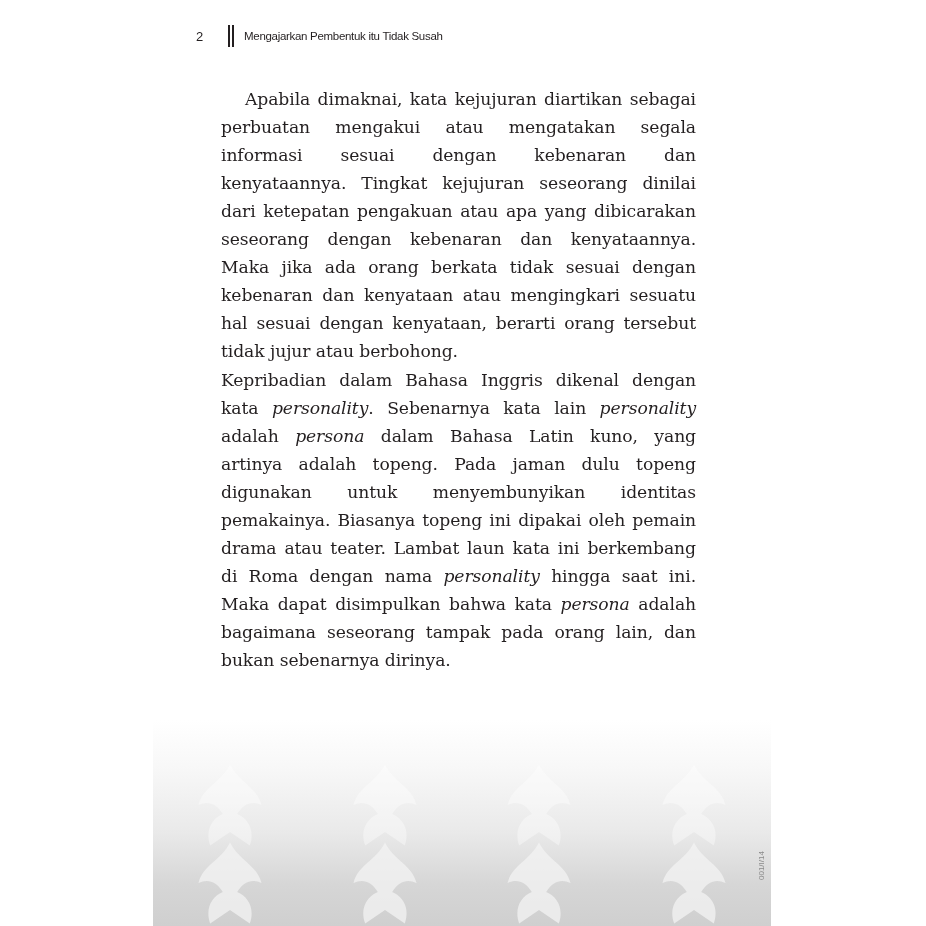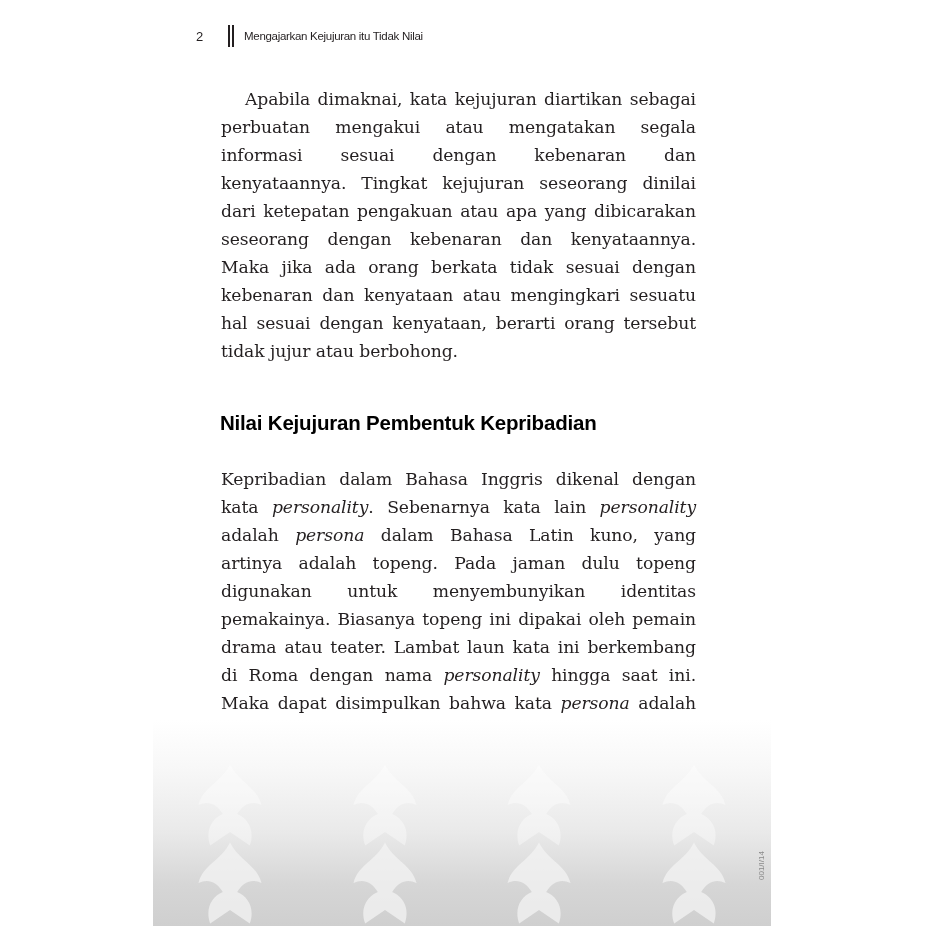--- a/index.html
+++ b/index.html
@@ -100,27 +100,26 @@
       transform-origin: left top;
       white-space: nowrap;
     }
   </style>
 </head>
 <body>
 
 <div class="running-head">
   <span class="page-num">2</span>
   <span class="head-rule"></span>
-  <span>Mengajarkan Kejujuran itu Tidak Nilai</span>
+  <span>Mengajarkan Pembentuk itu Tidak Susah</span>
 </div>
 
 <div class="content">
   <p class="para indent">Apabila dimaknai, kata kejujuran diartikan sebagai perbuatan mengakui atau mengatakan segala informasi sesuai dengan kebenaran dan kenyataannya. Tingkat kejujuran seseorang dinilai dari ketepatan pengakuan atau apa yang dibicarakan seseorang dengan kebenaran dan kenyataannya.  Maka jika ada orang berkata tidak sesuai dengan kebenaran dan kenyataan atau mengingkari sesuatu hal sesuai dengan kenyataan, berarti orang tersebut tidak jujur atau berbohong.</p>
 
-  <h2 class="section-title">Nilai Kejujuran Pembentuk Kepribadian</h2>
 
   <p class="para"><span>Kepribadian dalam Bahasa Inggris dikenal dengan kata </span><em>personality</em><span>. Sebenarnya kata lain </span><em>personality</em><span> adalah </span><em>persona</em><span> dalam Bahasa Latin kuno, yang artinya adalah topeng. Pada jaman dulu topeng digunakan untuk menyembunyikan identitas pemakainya. Biasanya topeng ini dipakai oleh pemain drama atau teater. Lambat laun kata ini berkembang di Roma dengan nama </span><em>personality</em><span> hingga saat ini. Maka dapat disimpulkan bahwa kata </span><em>persona</em><span> adalah bagaimana seseorang tampak pada orang lain, dan bukan sebenarnya dirinya.</span></p>
 </div>
 
 <div class="footer-band">
   <div class="damask-row" style="top:40px; opacity:0.5;">
     <svg class="damask" viewBox="0 0 100 100">
         <path d="M50 5 C60 25 80 30 85 50 C75 45 65 48 58 60 C70 65 78 78 72 95 L50 80 L28 95 C22 78 30 65 42 60 C35 48 25 45 15 50 C20 30 40 25 50 5 Z" fill="#ffffff"></path>
       </svg>
     <svg class="damask" viewBox="0 0 100 100">

